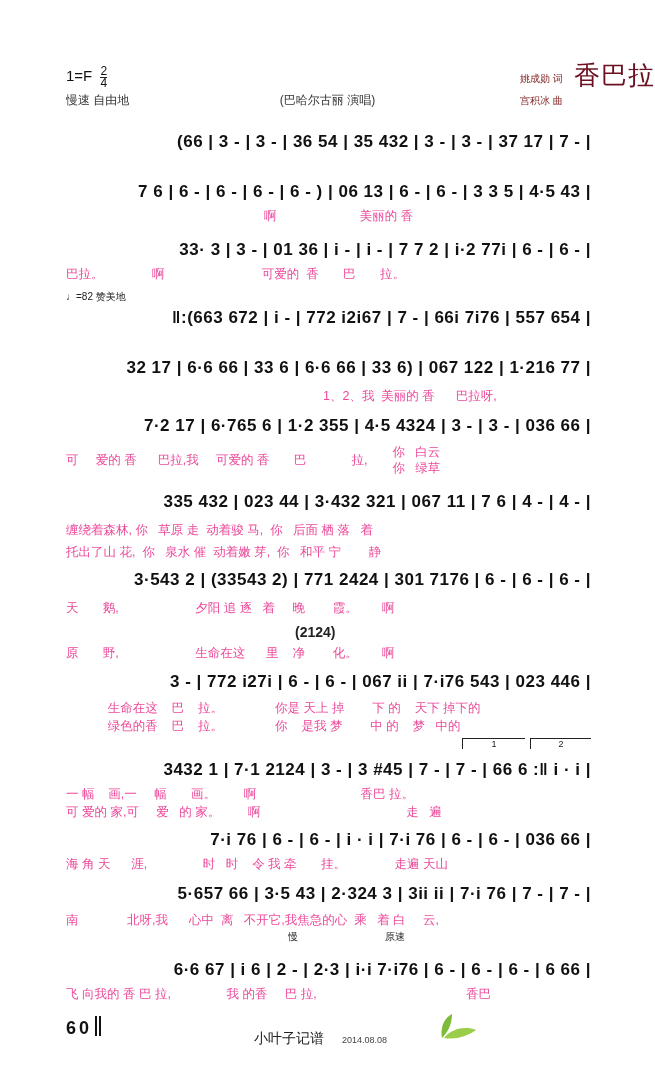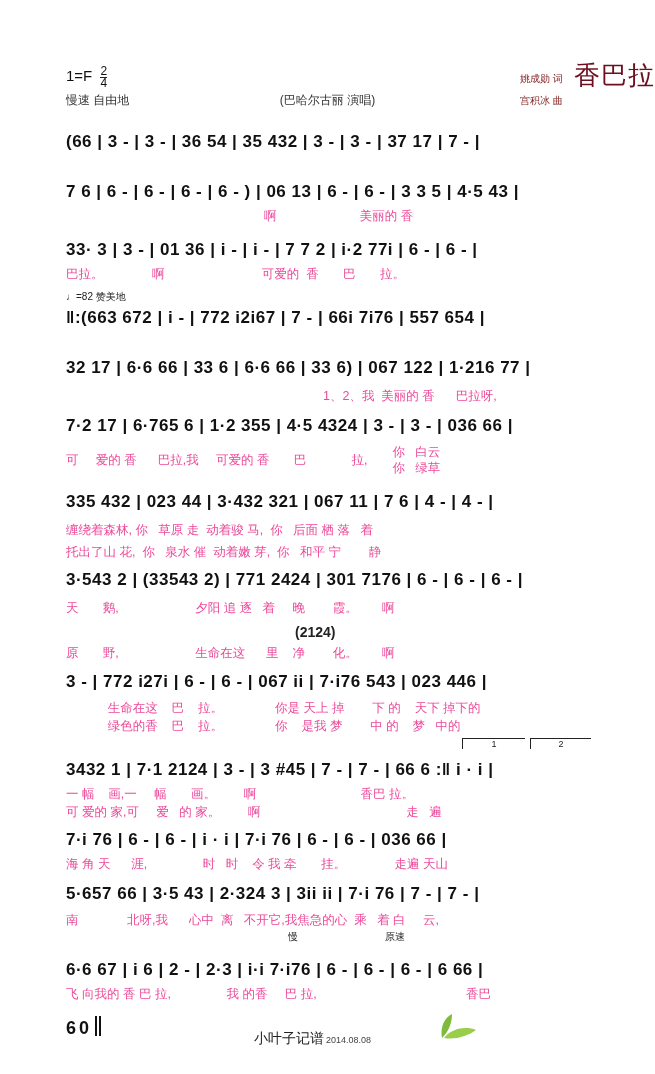--- a/index.html
+++ b/index.html
@@ -7,27 +7,27 @@
          font-family:"Liberation Sans", "DejaVu Sans", sans-serif; color:#111; }
   .abs { position:absolute; }
   .key { left:66px; top:66px; font-size:15px; font-weight:normal; }
   .frac { display:inline-block; vertical-align:middle; text-align:center; font-size:12px; line-height:11px; margin-left:4px; }
   .frac span { display:block; }
   .frac .top { border-bottom:1px solid #222; }
   .tempo0 { left:66px; top:92px; font-size:12px; color:#333; }
   .title { left:0; width:655px; top:58px; text-align:right; font-family:"DejaVu Serif", serif; font-size:26px; color:#6b1020; letter-spacing:1px; }
   .subtitle { left:0; width:655px; top:92px; text-align:center; font-size:12px; color:#333; }
   .credits { left:520px; top:68px; font-size:10px; line-height:22px; color:#7f1d1d; }
-  .row { position:absolute; left:66px; width:525px; font-weight:bold; font-size:17px; white-space:nowrap; letter-spacing:0.5px; }
+  .row { position:absolute; left:66px; width:525px; font-weight:bold; font-size:17px; white-space:nowrap; letter-spacing:0.5px;text-align:right; }
   .lyr { position:absolute; left:66px; width:525px; font-size:12.5px; white-space:pre; color:#ec4899; }
   .small { position:absolute; font-size:10px; color:#222; white-space:pre; }
   .footer-num { left:66px; top:1018px; font-size:18px; font-weight:bold; letter-spacing:3px; }
   .footer-bar { left:95px; top:1016px; width:4px; height:20px; border-left:2px solid #111; border-right:2px solid #111; box-sizing:border-box; width:6px; }
   .footer-sig { left:254px; top:1030px; font-size:14px; color:#222; }
-  .footer-date { font-size:9px; color:#444; margin-left:2px; }
+  .footer-date { font-size:9px; color:#444; margin-left:18px; }
   .leaf { left:438px; top:1014px; }
 </style>
 </head>
 <body>
 
 <div class="abs key">
   <span>1=F</span>
   <span class="frac">
     <span class="top">2</span>
     <span>4</span>

